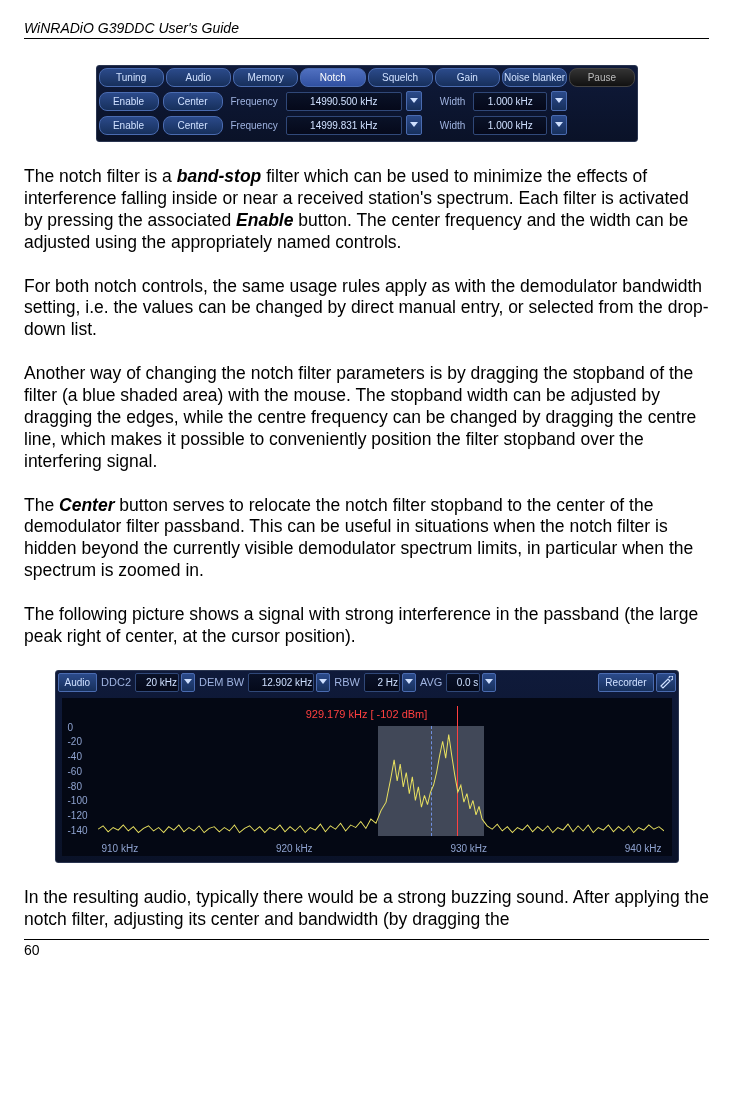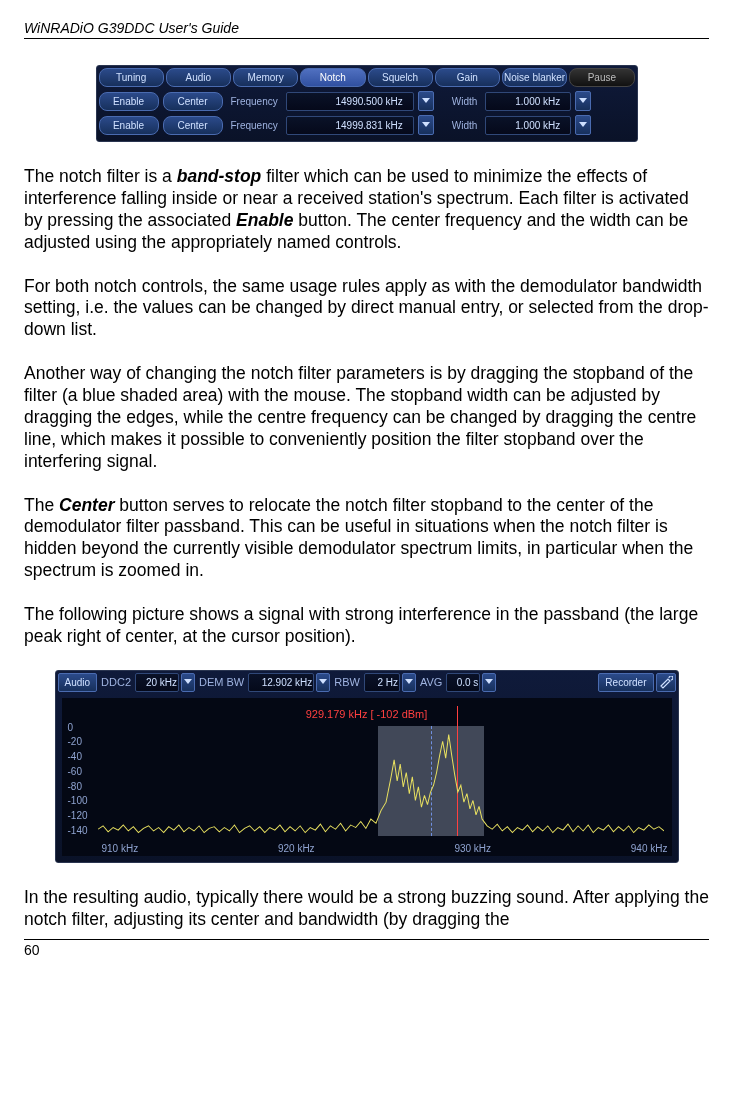--- a/index.html
+++ b/index.html
@@ -62,22 +62,22 @@
   .lbl {
     color: #9fb3e0;
     font-size: 10px;
     padding: 0 4px;
   }
   .valbox {
     background: linear-gradient(#0a1228, #05091a);
     border: 1px solid #304878;
     color: #cfe0ff;
     font-size: 10px;
-    padding: 3px 10px;
-    text-align: right;
+    padding: 3px 4px;
+    text-align: center;
     border-radius: 2px;
   }
   .freq { width: 106px; }
   .widthv { width: 64px; }
   .dd {
     width: 14px;
     height: 18px;
     background: linear-gradient(#2b4a8a, #17305c);
     border: 1px solid #4a6bb0;
     border-radius: 2px;
@@ -200,21 +200,21 @@
     top: 24px;
     bottom: 20px;
     display: flex;
     flex-direction: column;
     justify-content: space-between;
     color: #8fa3d0;
     font-size: 10px;
   }
   .xaxis {
     position: absolute;
-    left: 40px; right: 4px;
+    left: 40px; right: 10px;
     bottom: 2px;
     display: flex;
     justify-content: space-between;
     color: #8fa3d0;
     font-size: 10px;
   }
   .trace {
     position: absolute;
     left: 36px; right: 8px; top: 28px; bottom: 20px;
   }

